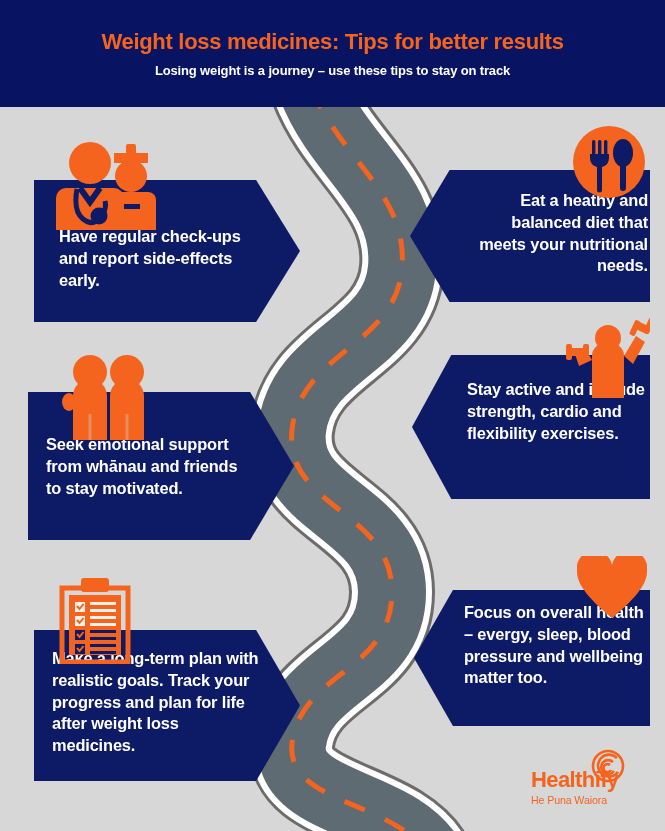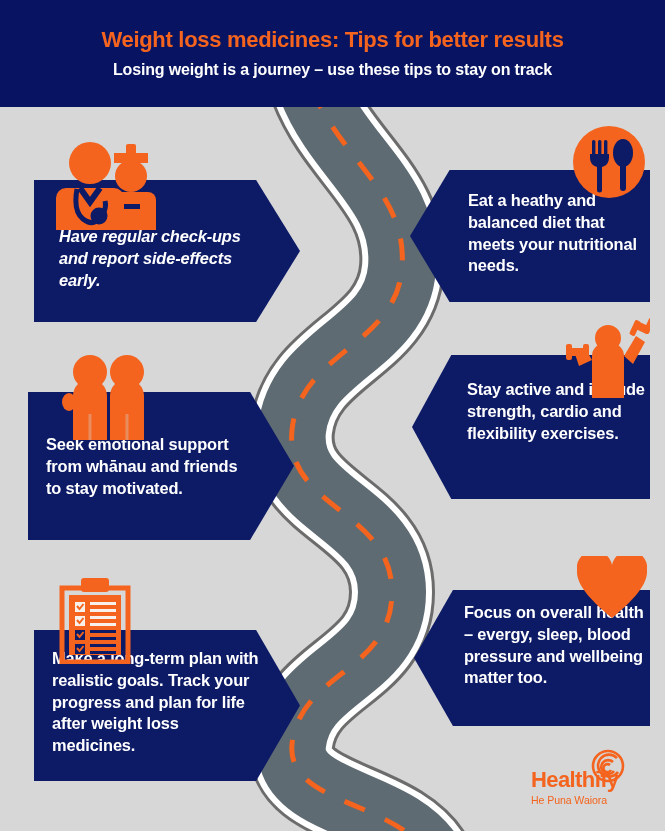--- a/index.html
+++ b/index.html
@@ -15,21 +15,21 @@
   .header{
     position:absolute;left:0;top:0;width:665px;height:107px;
     background:#081461;z-index:40;
     display:flex;flex-direction:column;align-items:center;justify-content:center;
   }
   .header .title{
     color:#f4641e;font-size:22px;font-weight:bold;letter-spacing:-0.3px;
     line-height:1.05;text-align:center;margin:0 0 11px 0;white-space:nowrap;
   }
   .header .subtitle{
-    color:#ffffff;font-size:16px;font-weight:bold;letter-spacing:-0.15px;
+    color:#ffffff;font-size:13px;font-weight:bold;letter-spacing:-0.15px;
     line-height:1.05;text-align:center;margin:0;white-space:nowrap;
   }
 
   
   #road{position:absolute;left:0;top:100px;width:665px;height:731px;z-index:5;}
 
   
   .card{position:absolute;z-index:20;}
   .card .body{
     position:absolute;inset:0;background:#0d1a66;
@@ -75,21 +75,21 @@
     <use href="#roadpath" stroke="#ffffff" stroke-width="80" fill="none" stroke-linecap="butt"></use>
     <use href="#roadpath" stroke="#5f6b72" stroke-width="68" fill="none" stroke-linecap="butt"></use>
     <use href="#roadpath" stroke="#f4641e" stroke-width="5" fill="none" stroke-dasharray="22 22" stroke-linecap="butt"></use>
   </svg>
 
   <div class="header">
     <div class="title">Weight loss medicines: Tips for better results</div>
     <div class="subtitle">Losing weight is a journey – use these tips to stay on track</div>
   </div>
 
-  <div class="card left" style="left:34px;top:180px;width:266px;height:142px;font-style:italic;">
+  <div class="card left" style="left:34px;top:180px;width:266px;height:142px;">
     <div class="body"></div>
     <div class="txt" style="left:25px;top:46px;width:190px;">Have regular check-ups and report side-effects early.</div>
   </div>
 
   <svg class="icon" style="left:52px;top:130px;" width="112" height="100" viewBox="0 0 112 100">
 
     <g fill="#f4641e">
       <path d="M62 23 h34 v10 h-34 z"></path>
       <rect x="74" y="14" width="10" height="26" rx="2"></rect>
       <rect x="64" y="24" width="30" height="6"></rect>
@@ -106,21 +106,21 @@
 
     <g fill="none" stroke="#0d1a66" stroke-width="5">
       <path d="M28 58 l10 14 l10 -14" stroke-width="6"></path>
       <path d="M25 59 q-4 22 6 30 q10 8 18 -2 q6 -8 4 -16"></path>
       <circle cx="47" cy="86" r="6" fill="#0d1a66"></circle>
     </g>
   </svg>
 
   <div class="card right" style="left:410px;top:170px;width:240px;height:132px;">
     <div class="body"></div>
-    <div class="txt" style="left:58px;top:20px;width:180px;">Eat a heathy and balanced diet that meets your nutritional needs.</div>
+    <div class="txt" style="left:58px;top:20px;width:180px;text-align:right;">Eat a heathy and balanced diet that meets your nutritional needs.</div>
   </div>
 
   <svg class="icon" style="left:573px;top:126px;" width="72" height="72" viewBox="0 0 72 72">
     <circle cx="36" cy="36" r="36" fill="#f4641e"></circle>
     <g fill="#0d1a66">
 
       <rect x="19" y="14" width="3.4" height="16" rx="1.5"></rect>
       <rect x="25" y="14" width="3.4" height="16" rx="1.5"></rect>
       <rect x="31" y="14" width="3.4" height="16" rx="1.5"></rect>
       <path d="M17 28 h19 v4 a9.5 9.5 0 0 1 -7 9 v23 a2.5 2.5 0 0 1 -5 0 v-23 a9.5 9.5 0 0 1 -7 -9 z"></path>

